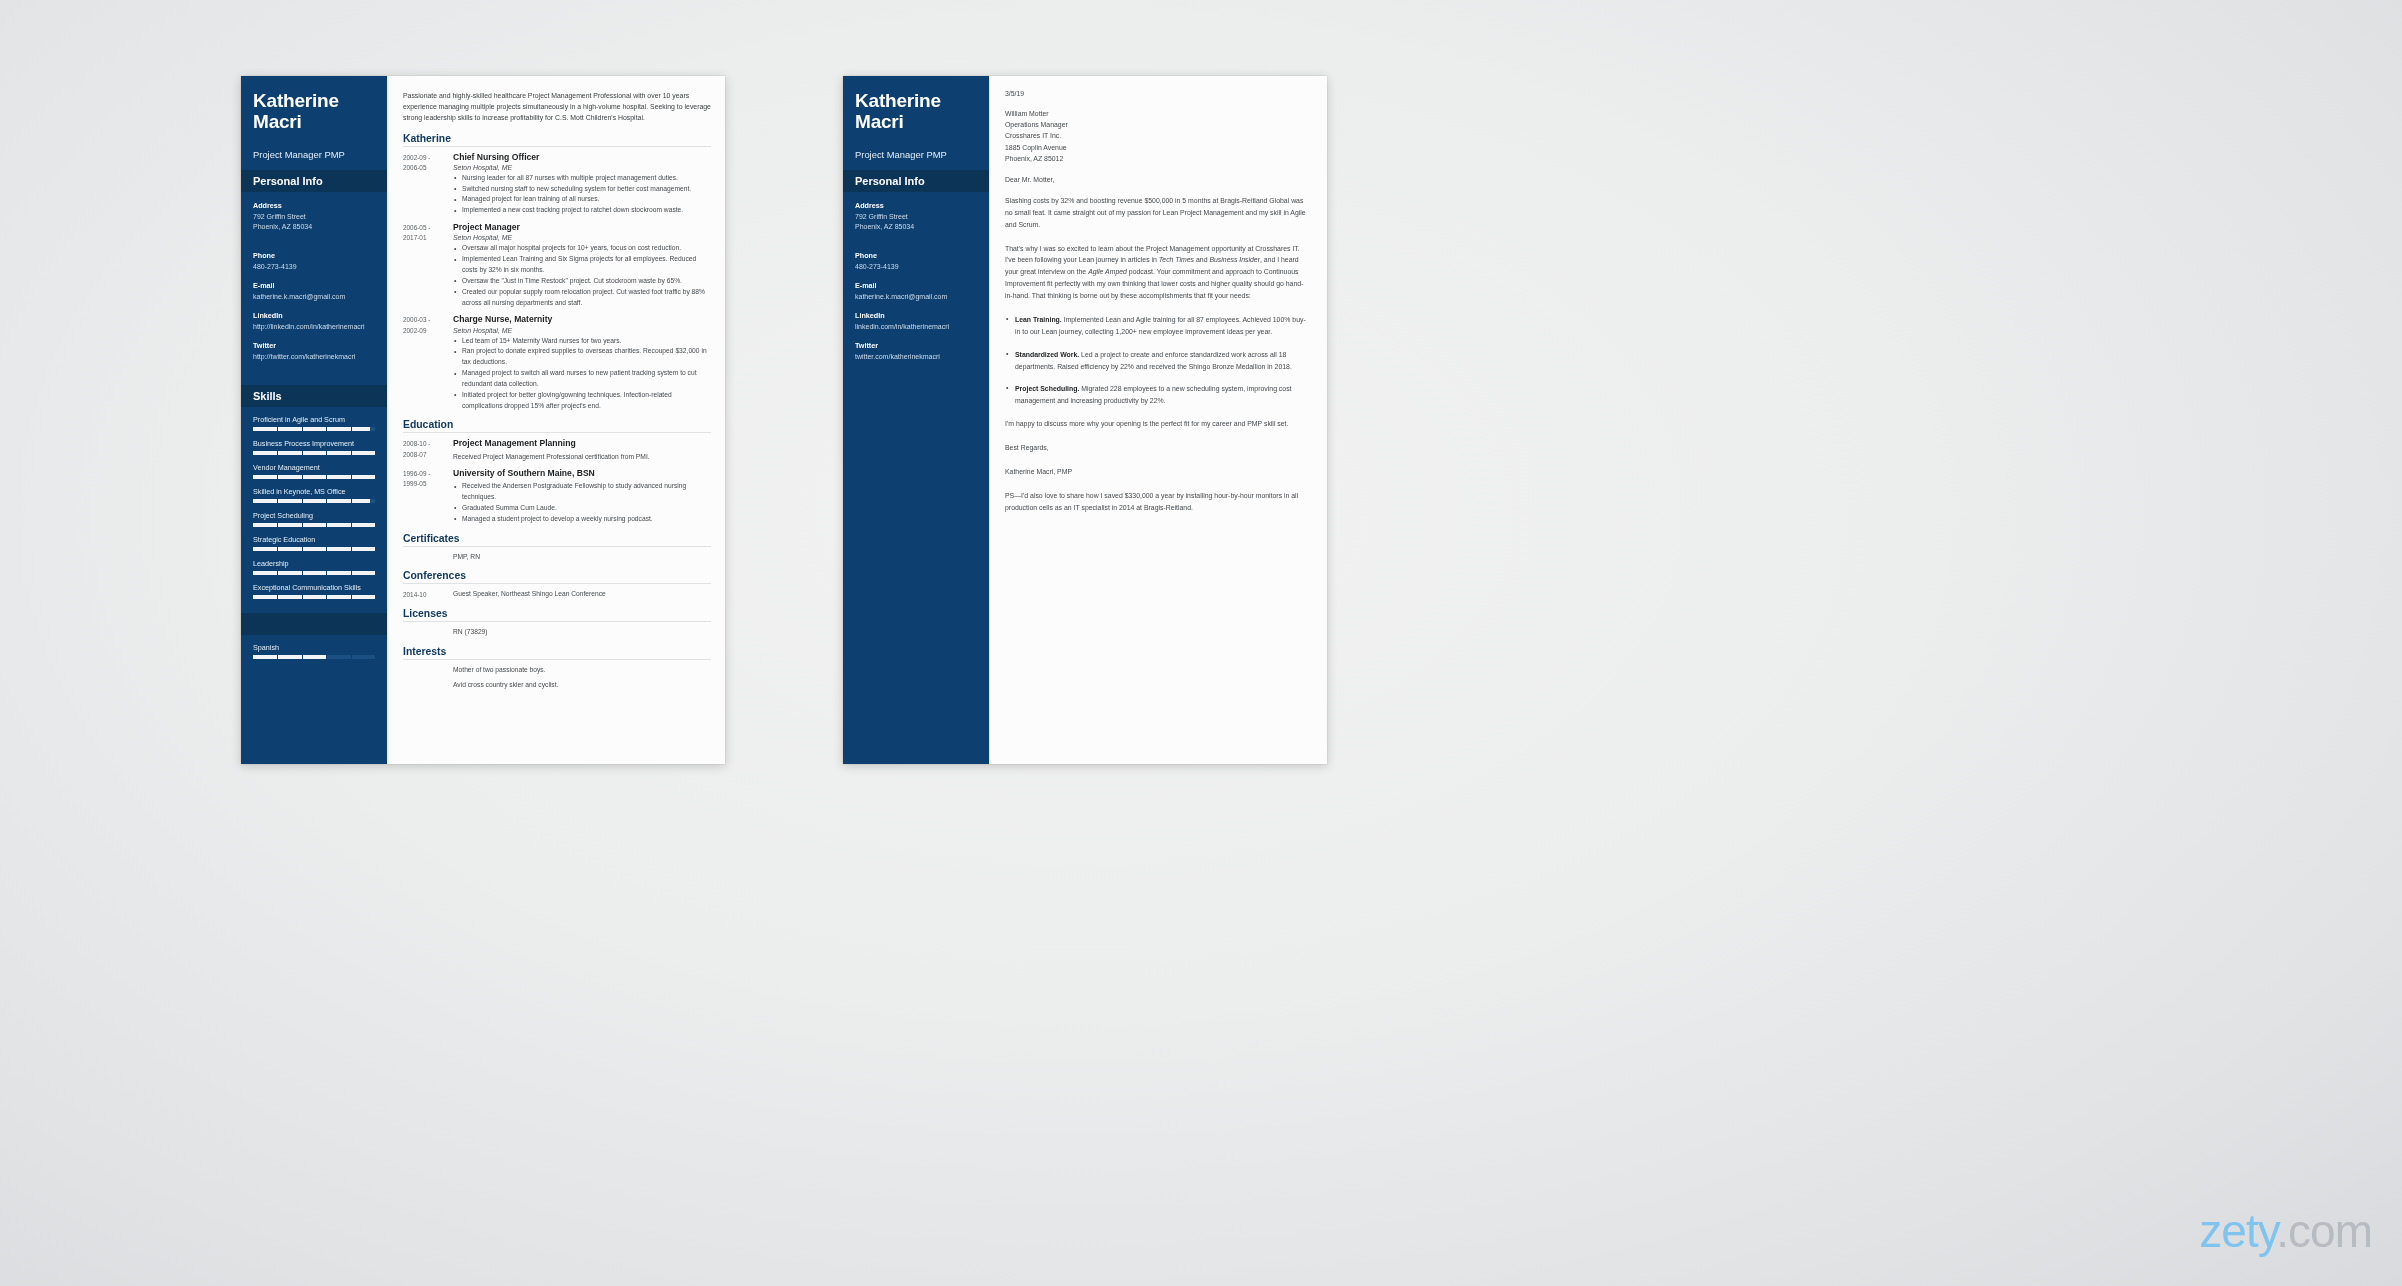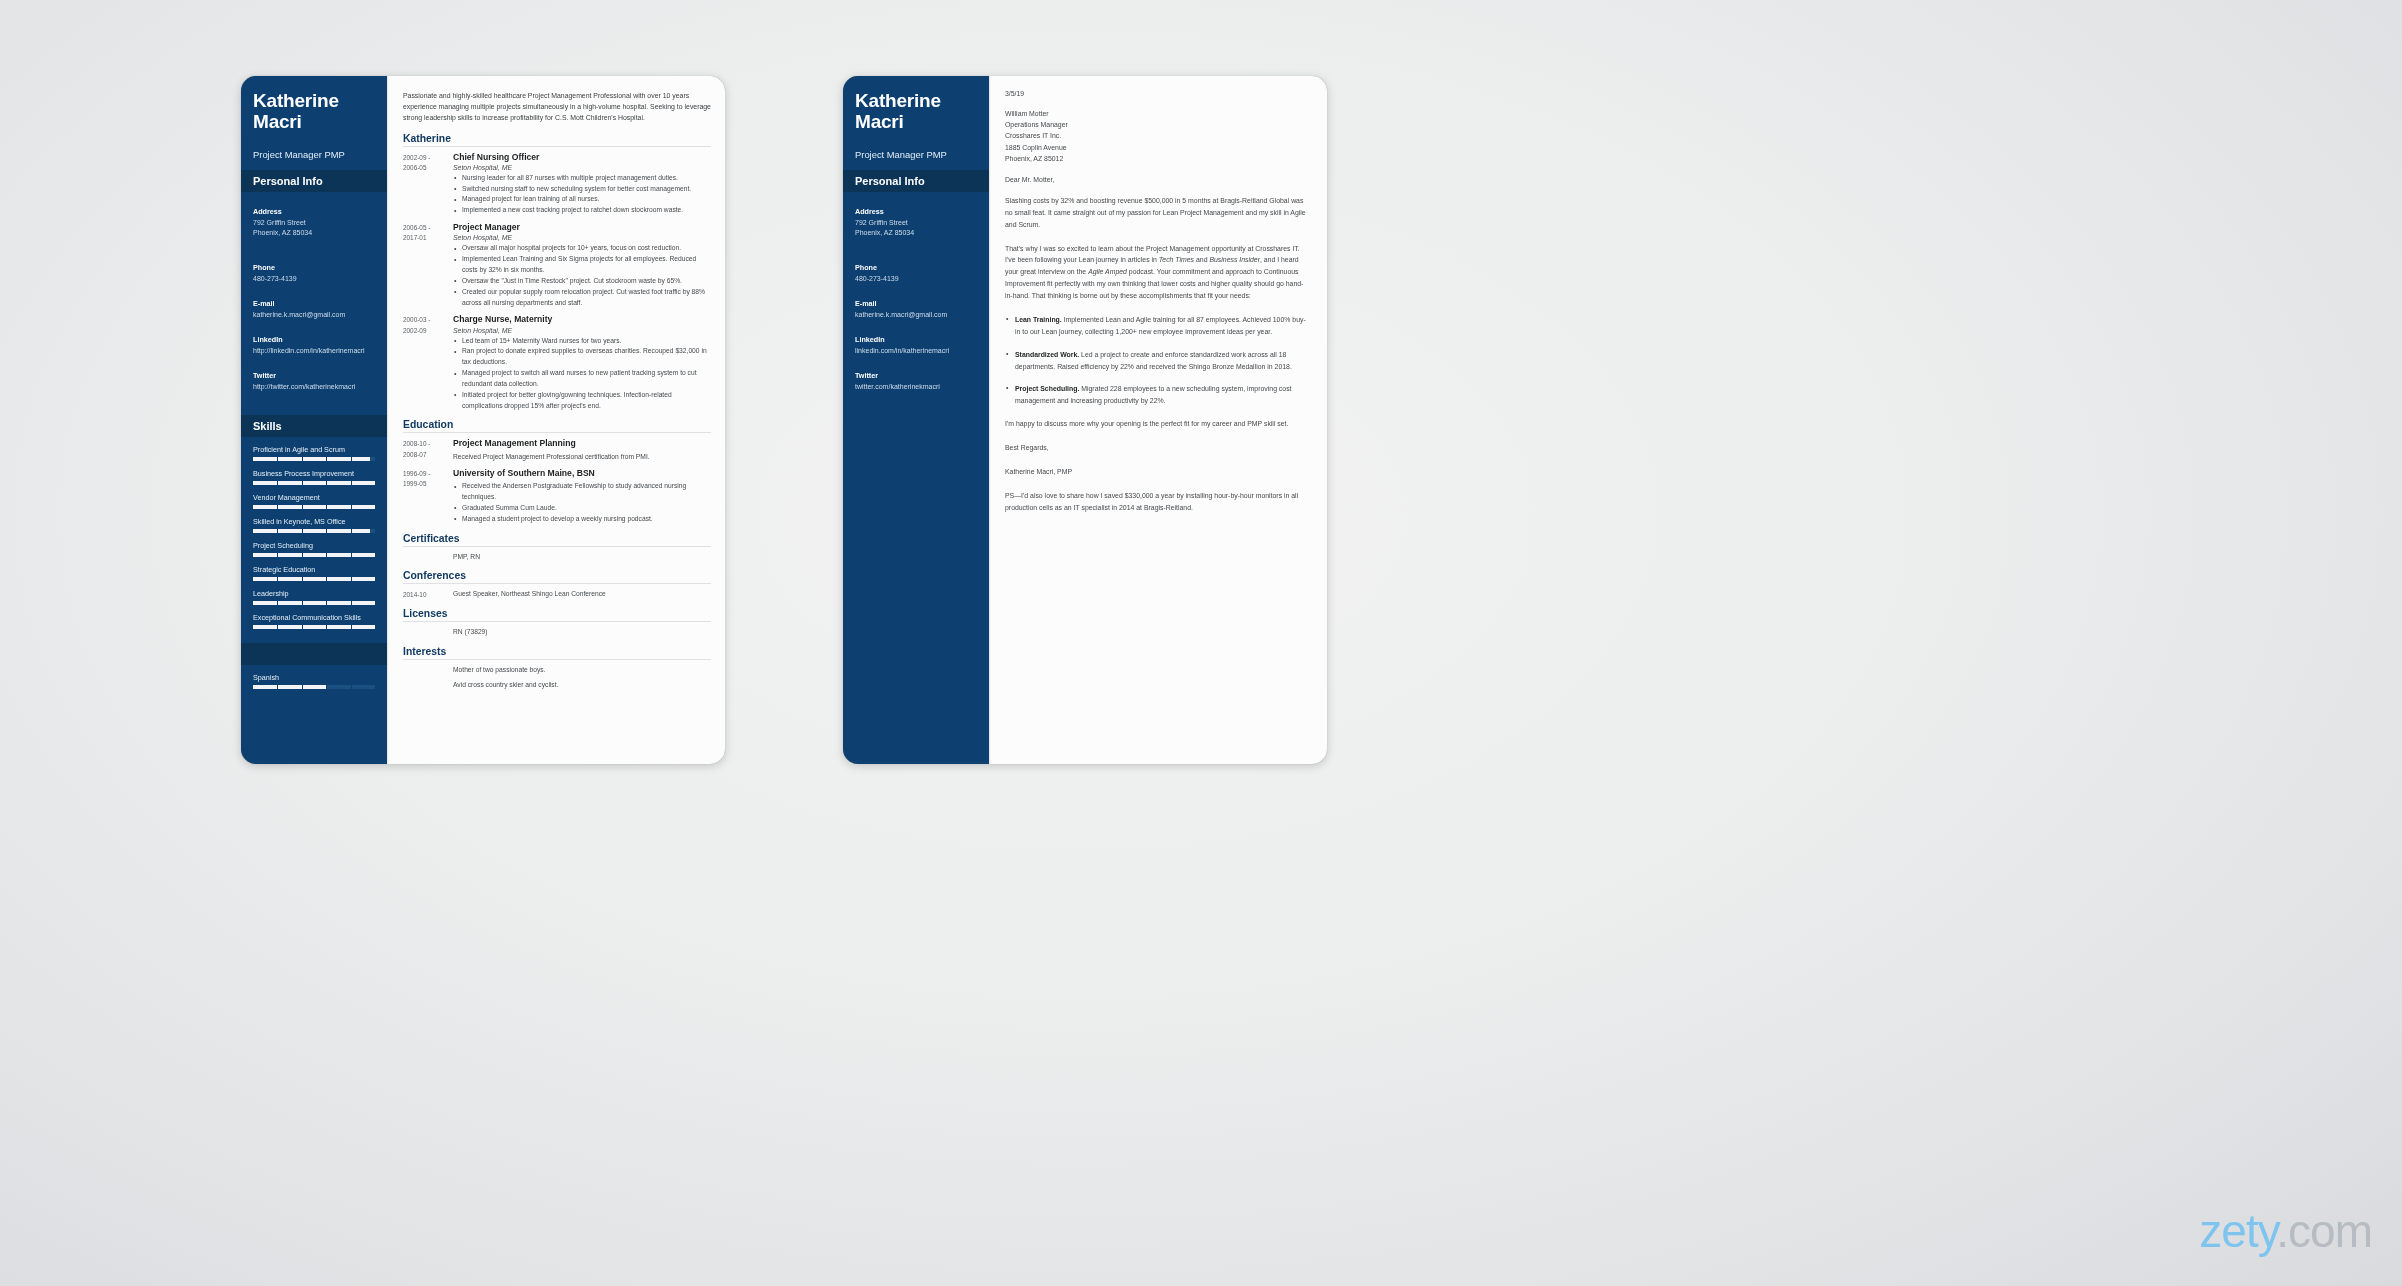--- a/index.html
+++ b/index.html
@@ -13,21 +13,20 @@
     position: relative;
   }
 
   
   .sheet {
     position: absolute;
     background: #a3a3a3;
     box-shadow: 0 2px 10px rgba(0,0,0,0.18), 0 0 1px rgba(0,0,0,0.25);
     display: flex;
     overflow: hidden;
-    border-radius: 15px;
   }
   #resume-page { left: 241px; top: 76px; width: 484px; height: 688px; }
   #letter-page { left: 843px; top: 76px; width: 484px; height: 688px; }
 
   
   .sidebar {
     width: 146px;
     flex: 0 0 146px;
     background: #0d4071;
     color: #ffffff;
@@ -55,21 +54,21 @@
     margin: 10px -12px 0 -12px;
     padding: 5px 12px 5px 12px;
   }
   .sb-section-band.empty { height: 22px; margin-top: 14px; }
   .sb-section-title {
     font-size: 11px;
     font-weight: bold;
     color: #ffffff;
   }
 
-  .sb-block { margin-top: 15px; }
+  .sb-block { margin-top: 9px; }
   .sb-label {
     font-size: 7.2px;
     font-weight: bold;
     color: #ffffff;
     margin-bottom: 2px;
   }
   .sb-value {
     font-size: 7px;
     color: #cfdcea;
     line-height: 1.45;

